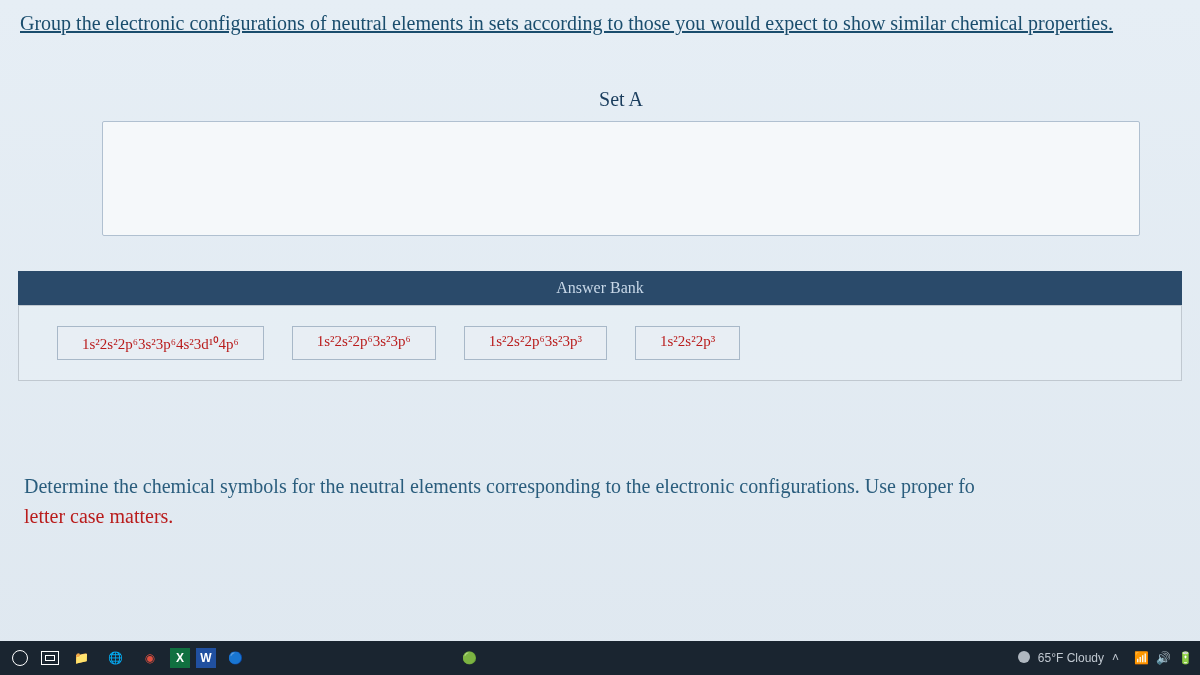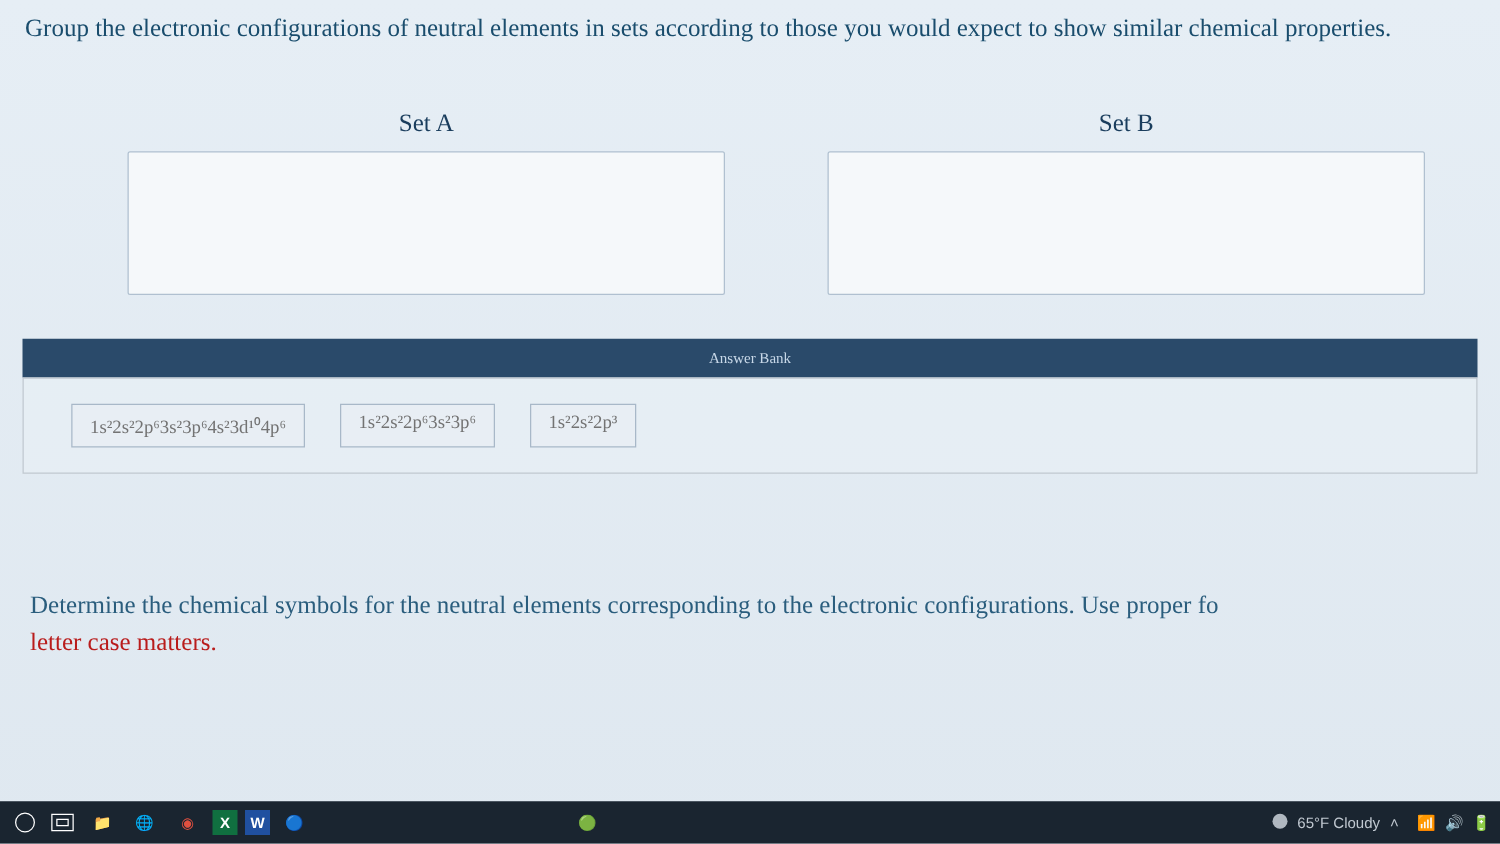--- a/index.html
+++ b/index.html
@@ -9,20 +9,21 @@
       background: linear-gradient(to bottom, #e6eef5 0%, #dfe8f0 100%);
       font-family: Georgia, 'Times New Roman', serif;
       position: relative;
       overflow: hidden;
     }
     .question-text {
       padding: 8px 20px 20px 20px;
       font-size: 20px;
       color: #1a4d6d;
       line-height: 1.5;
+      text-decoration: underline;
     }
     .sets-container {
       display: flex;
       gap: 40px;
       padding: 30px 60px 20px 60px;
       justify-content: center;
     }
     .set-group {
       flex: 1;
       display: flex;
@@ -41,37 +42,37 @@
       height: 115px;
       background: #f5f8fa;
       border: 1px solid #b0c0d0;
       border-radius: 2px;
     }
     .answer-bank-header {
       background: #2a4a6a;
       color: #c8d8e8;
       text-align: center;
       padding: 8px 10px;
-      font-size: 12px;
+      font-size: 16px;
       margin: 15px 18px 0 18px;
     }
     .answer-bank {
       display: flex;
       gap: 28px;
       padding: 20px 38px;
       border: 1px solid #c0c8d0;
       margin: 0 18px;
       background: rgba(240,245,250,0.3);
     }
     .config-item {
       background: #e8eef4;
       border: 1px solid #a8b8c8;
-      padding: 6px 14px;
+      padding: 6px 24px;
       font-size: 15px;
-      color: #737373;
+      color: #b91c1c;
       cursor: move;
       white-space: nowrap;
     }
     .second-question {
       padding: 90px 20px 10px 24px;
       font-size: 20px;
       color: #2a5d7d;
       line-height: 1.5;
     }
     .faded {
@@ -163,30 +164,27 @@
 </head>
 <body>
 
 <div class="question-text">Group the electronic configurations of neutral elements in sets according to those you would expect to show similar chemical properties.</div>
 
 <div class="sets-container">
   <div class="set-group">
     <div class="set-label">Set A</div>
     <div class="drop-zone"></div>
   </div>
-  <div class="set-group">
-    <div class="set-label">Set B</div>
-    <div class="drop-zone"></div>
-  </div>
 </div>
 
 <div class="answer-bank-header">Answer Bank</div>
 <div class="answer-bank">
   <div class="config-item">1s²2s²2p⁶3s²3p⁶4s²3d¹⁰4p⁶</div>
   <div class="config-item">1s²2s²2p⁶3s²3p⁶</div>
+  <div class="config-item">1s²2s²2p⁶3s²3p³</div>
   <div class="config-item">1s²2s²2p³</div>
 </div>
 
 <div class="second-question">
   <span>Determine the chemical symbols for the neutral elements corresponding to the electronic configurations. Use proper fo</span><br>
   <span class="faded">letter case matters.</span>
 </div>
 
 <div class="taskbar">
   <div class="taskbar-left">

